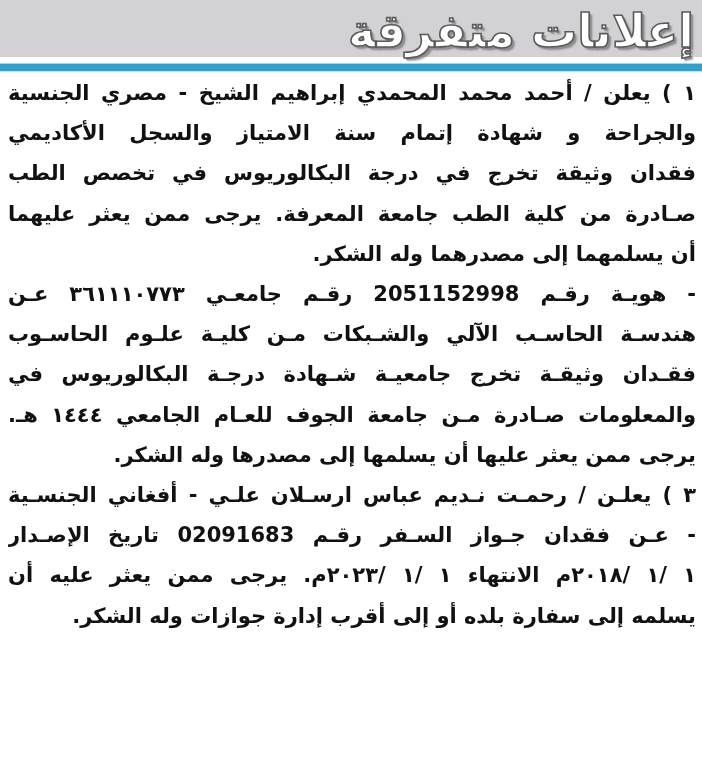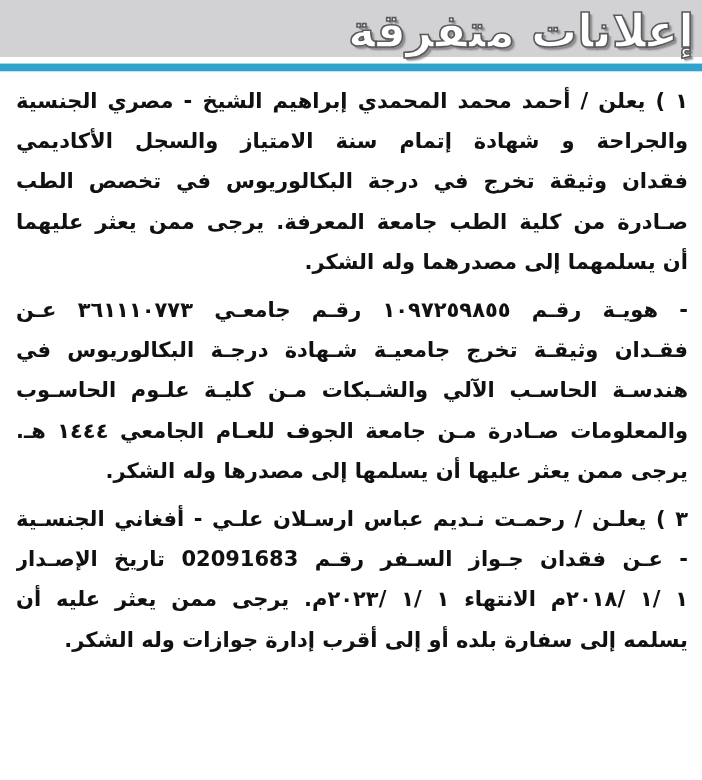--- a/index.html
+++ b/index.html
@@ -53,21 +53,21 @@
       direction: rtl;
       text-align: justify;
       text-align-last: right;
       color: #111111;
       font-family: "DejaVu Sans", sans-serif;
       font-weight: bold;
       font-size: 21px;
       line-height: 40.2px;
     }
     .ad {
-      margin: 8px;
+      margin: 0;
       padding: 0;
     }
     .ad-line {
       display: block;
       text-align: justify;
       text-align-last: justify;
       white-space: nowrap;
       overflow: hidden;
     }
     .ad-line.last {
@@ -84,23 +84,23 @@
 
 <div class="content">
   <div class="ad">
     <span class="ad-line">١ ) يعلن / أحمد محمد المحمدي إبراهيم الشيخ - مصري الجنسية</span>
     <span class="ad-line">والجراحة و شهادة إتمام سنة الامتياز والسجل الأكاديمي</span>
     <span class="ad-line">فقدان وثيقة تخرج في درجة البكالوريوس في تخصص الطب</span>
     <span class="ad-line">صـادرة من كلية الطب جامعة المعرفة. يرجى ممن يعثر عليهما</span>
     <span class="ad-line last">أن يسلمهما إلى مصدرهما وله الشكر.</span>
   </div>
   <div class="ad">
-    <span class="ad-line">- هويـة رقـم ١٠٩٧٢٥٩٨٥٥ رقـم جامعـي ٣٦١١١٠٧٧٣ عـن</span>
+    <span class="ad-line">- هويـة رقـم 2051152998 رقـم جامعـي ٣٦١١١٠٧٧٣ عـن</span>
+    <span class="ad-line">هندسـة الحاسـب الآلي والشـبكات مـن كليـة علـوم الحاسـوب</span>
     <span class="ad-line">فقـدان وثيقـة تخرج جامعيـة شـهادة درجـة البكالوريوس في</span>
-    <span class="ad-line">هندسـة الحاسـب الآلي والشـبكات مـن كليـة علـوم الحاسـوب</span>
     <span class="ad-line">والمعلومات صـادرة مـن جامعة الجوف للعـام الجامعي ١٤٤٤ هـ.</span>
     <span class="ad-line last">يرجى ممن يعثر عليها أن يسلمها إلى مصدرها وله الشكر.</span>
   </div>
   <div class="ad">
     <span class="ad-line">٣ ) يعلـن / رحمـت نـديم عباس ارسـلان علـي - أفغاني الجنسـية</span>
     <span class="ad-line">- عـن فقدان جـواز السـفر رقـم 02091683 تاريخ الإصـدار</span>
     <span class="ad-line">١ /١ /٢٠١٨م الانتهاء ١ /١ /٢٠٢٣م. يرجى ممن يعثر عليه أن</span>
     <span class="ad-line last">يسلمه إلى سفارة بلده أو إلى أقرب إدارة جوازات وله الشكر.</span>
   </div>
 </div>

